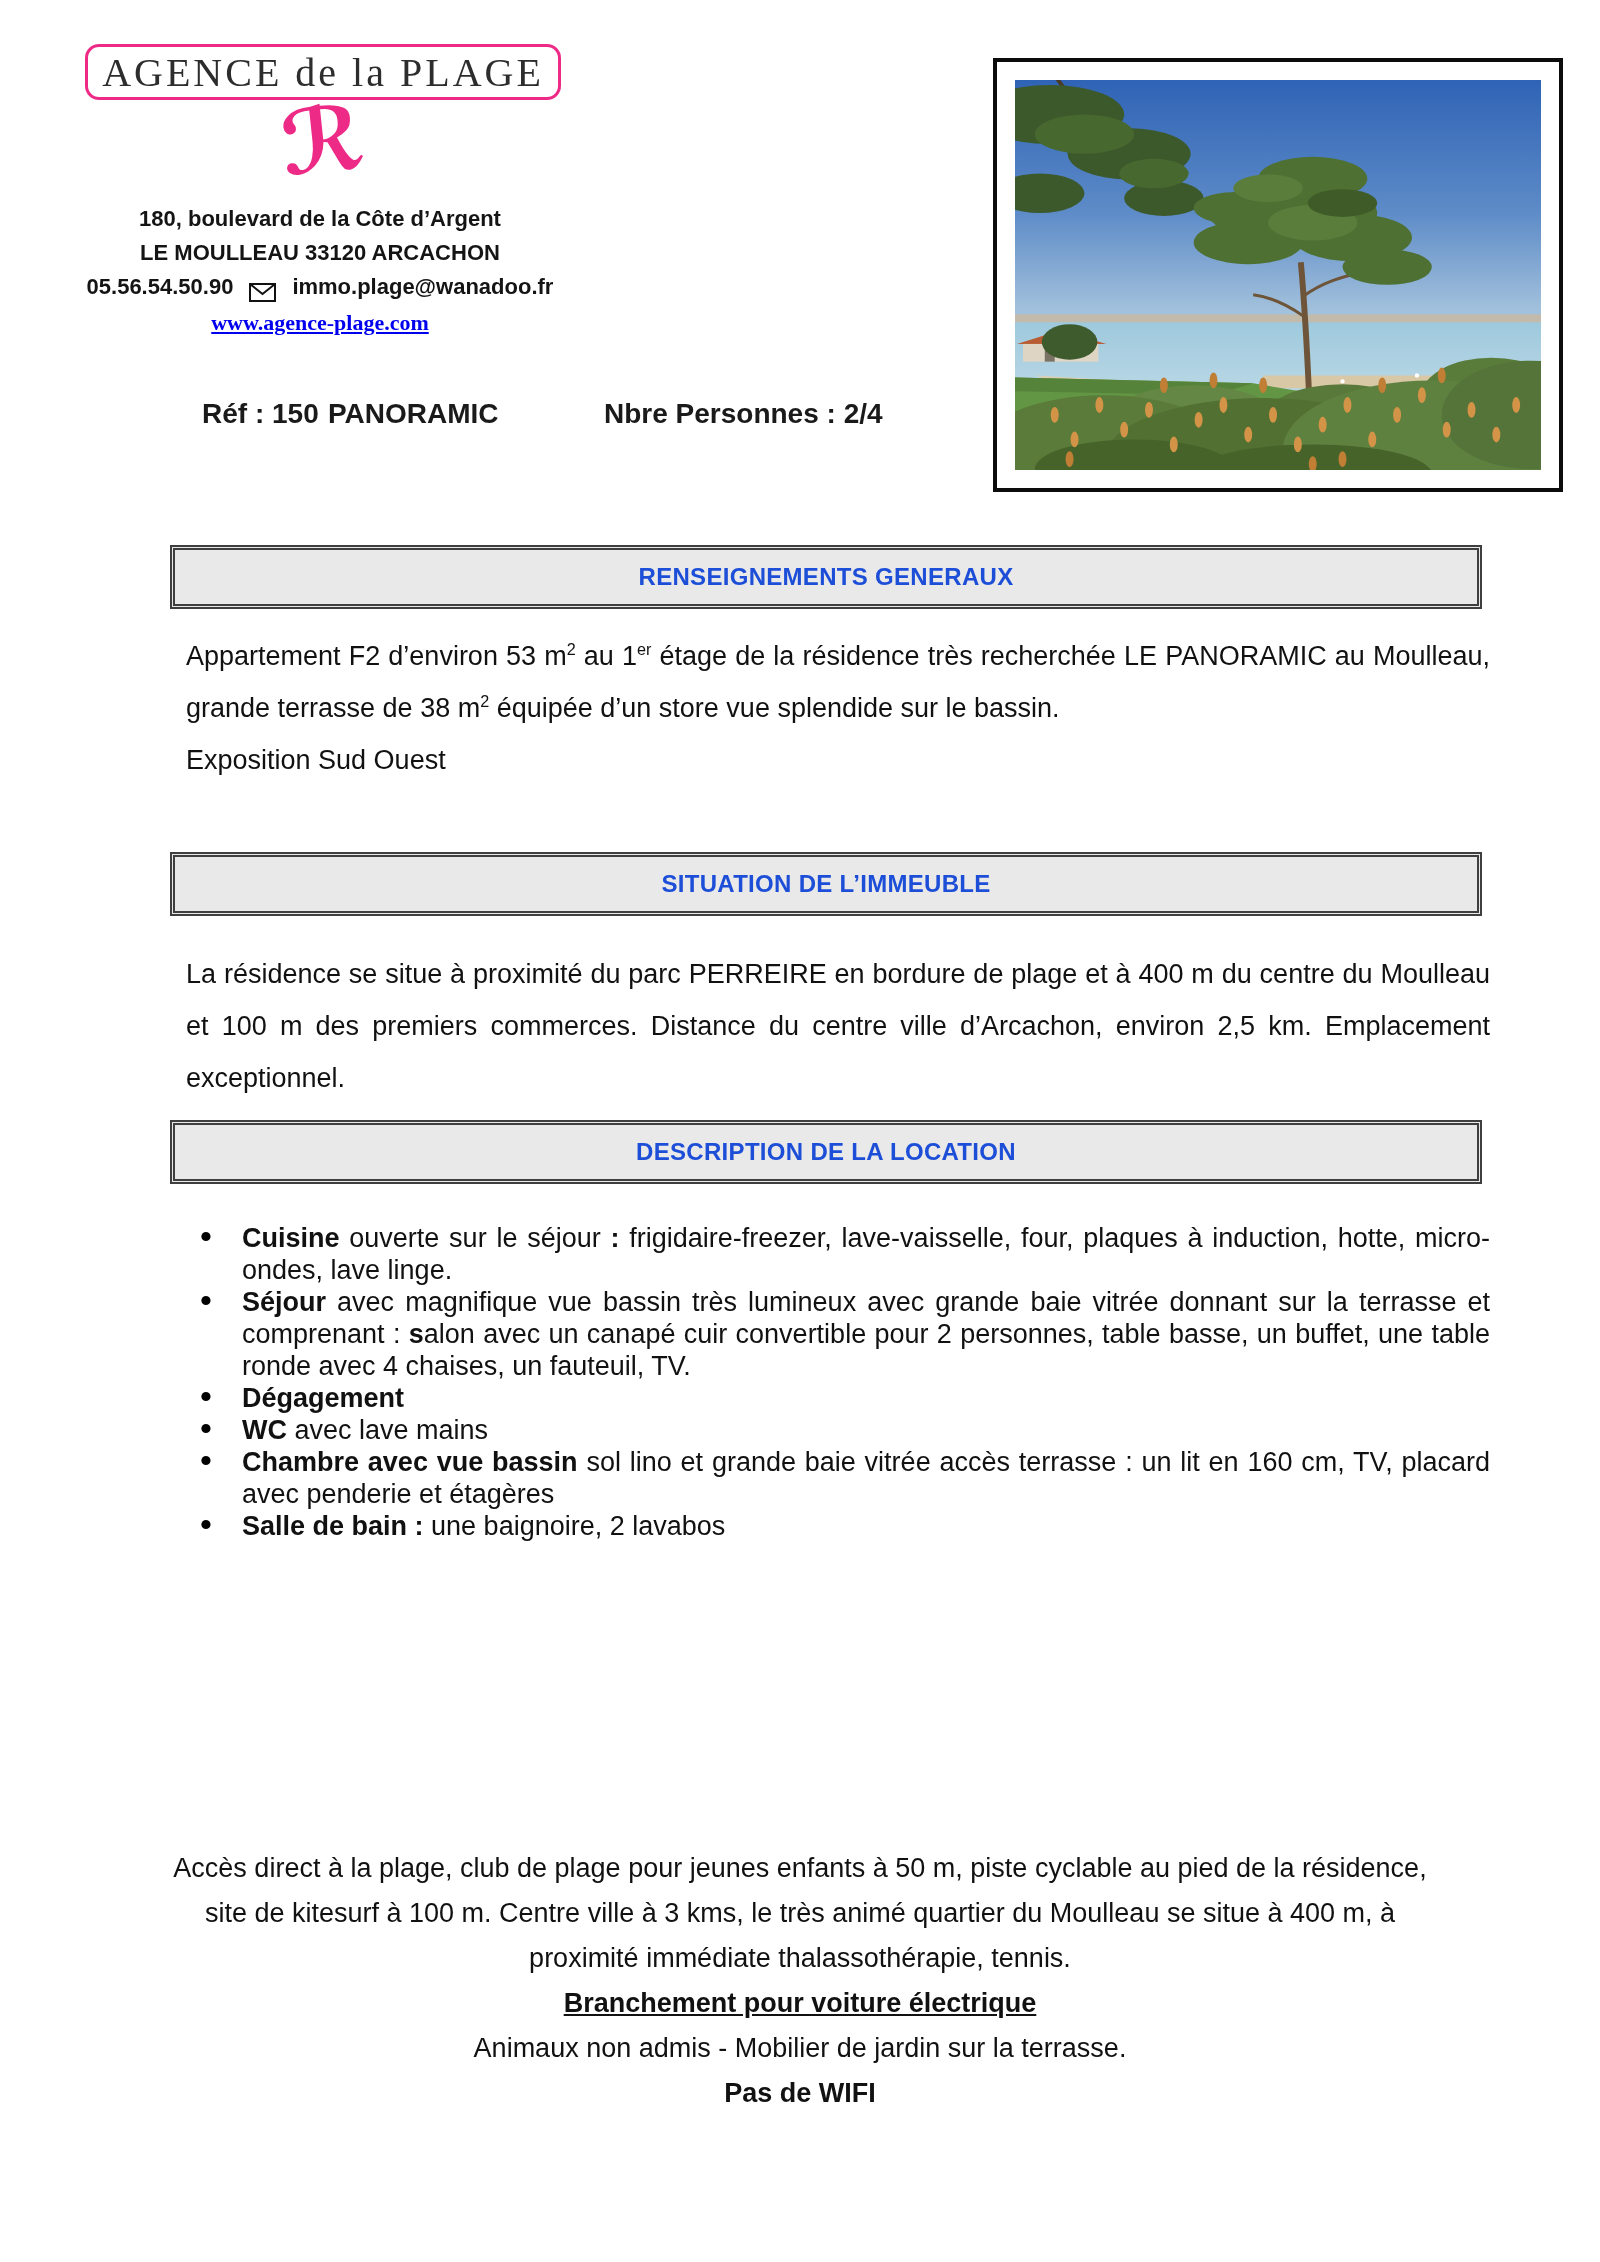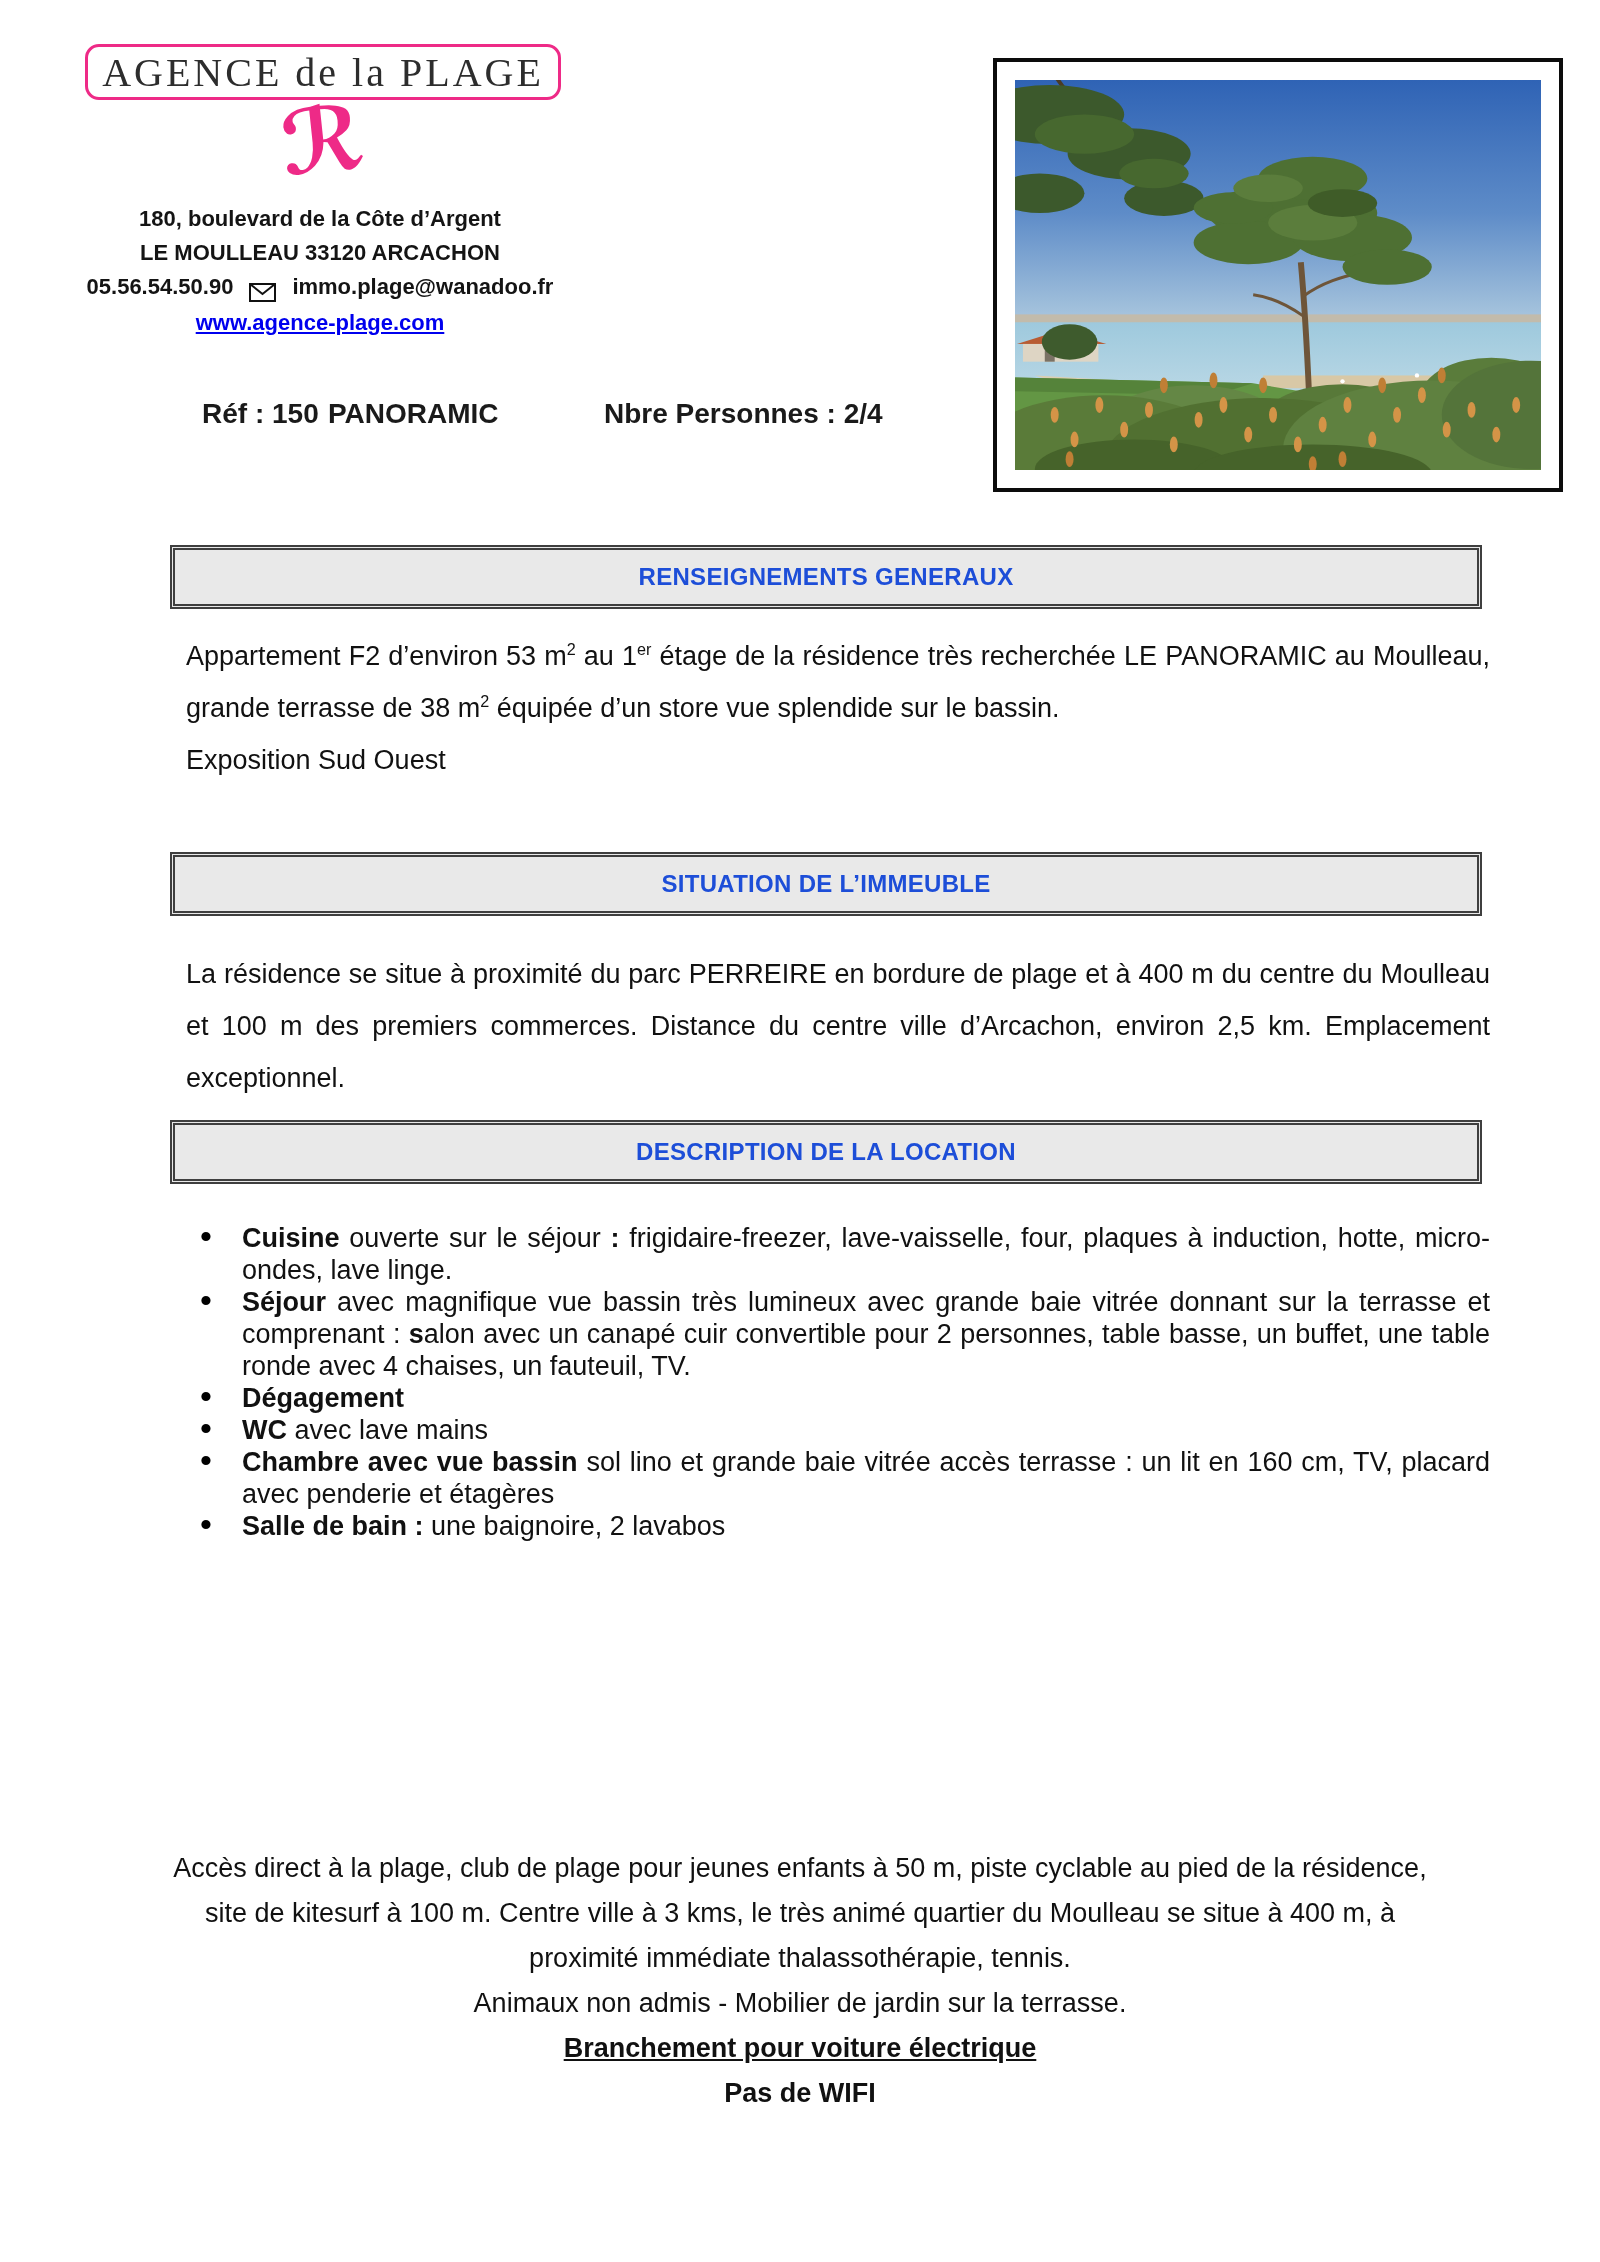--- a/index.html
+++ b/index.html
@@ -27,21 +27,21 @@
     font-family:"DejaVu Sans",sans-serif;font-size:88px;color:#ee2a87;
     transform:rotate(-6deg);text-align:center;line-height:110px;font-weight:700;
   }
   .address-block{
     position:absolute;left:40px;top:202px;width:560px;text-align:center;
     font-weight:700;font-size:22px;line-height:34px;color:#141414;
   }
   .contact-line{display:flex;align-items:center;justify-content:center;gap:16px;}
   .envelope-icon{display:inline-block;width:27px;height:19px;}
   .website-link{color:#0000ee;text-decoration:underline;font-weight:700;}
-  .website-row{margin-top:2px;}
+  .website-row{margin-top:2px;font-family:Liberation Serif, serif;}
 
   .ref-row{
     position:absolute;left:190px;top:398px;width:760px;
     font-weight:700;font-size:28px;white-space:nowrap;
   }
   .ref-label{position:absolute;left:0;top:0;margin-left:12px;}
   .ref-name{position:absolute;left:138px;top:0;}
   .persons{position:absolute;left:414px;top:0;}
 
   
@@ -250,16 +250,16 @@
     <li class="desc-item"><span style="font-weight: 700;">Cuisine</span><span> ouverte sur le séjour </span><span style="font-weight: 700;">:</span><span> frigidaire-freezer, lave-vaisselle, four, plaques à induction, hotte, micro-ondes,  lave linge.</span></li>
     <li class="desc-item"><span style="font-weight: 700;">Séjour</span><span> avec magnifique vue bassin très lumineux avec grande baie vitrée donnant sur la terrasse et comprenant : </span><span style="font-weight: 700;">s</span><span>alon avec un canapé cuir convertible pour 2 personnes, table basse, un buffet, une table ronde avec 4 chaises, un fauteuil, TV.</span></li>
     <li class="desc-item"><span style="font-weight: 700;">Dégagement</span></li>
     <li class="desc-item"><span style="font-weight: 700;">WC</span><span> avec lave mains</span></li>
     <li class="desc-item"><span style="font-weight: 700;">Chambre avec vue bassin</span><span> sol lino et grande baie vitrée accès terrasse : un lit en 160 cm, TV, placard avec penderie et étagères</span></li>
     <li class="desc-item"><span style="font-weight: 700;">Salle de bain :</span><span> une baignoire, 2 lavabos</span></li>
   </ul>
 
 <div class="footer-block">
     <div class="footer-line regular">Accès direct à la plage, club de plage pour jeunes enfants à 50 m, piste cyclable au pied de la résidence, site de kitesurf à 100 m. Centre ville à 3 kms, le très animé quartier du Moulleau se situe à 400 m, à proximité immédiate thalassothérapie, tennis.</div>
+    <div class="footer-line bold-underline">Branchement pour voiture électrique</div>
     <div class="footer-line regular">Animaux non admis - Mobilier de jardin sur la terrasse.</div>
-    <div class="footer-line bold-underline">Branchement pour voiture électrique</div>
     <div class="footer-line bold">Pas de WIFI</div>
   </div>
 
 </body></html>

